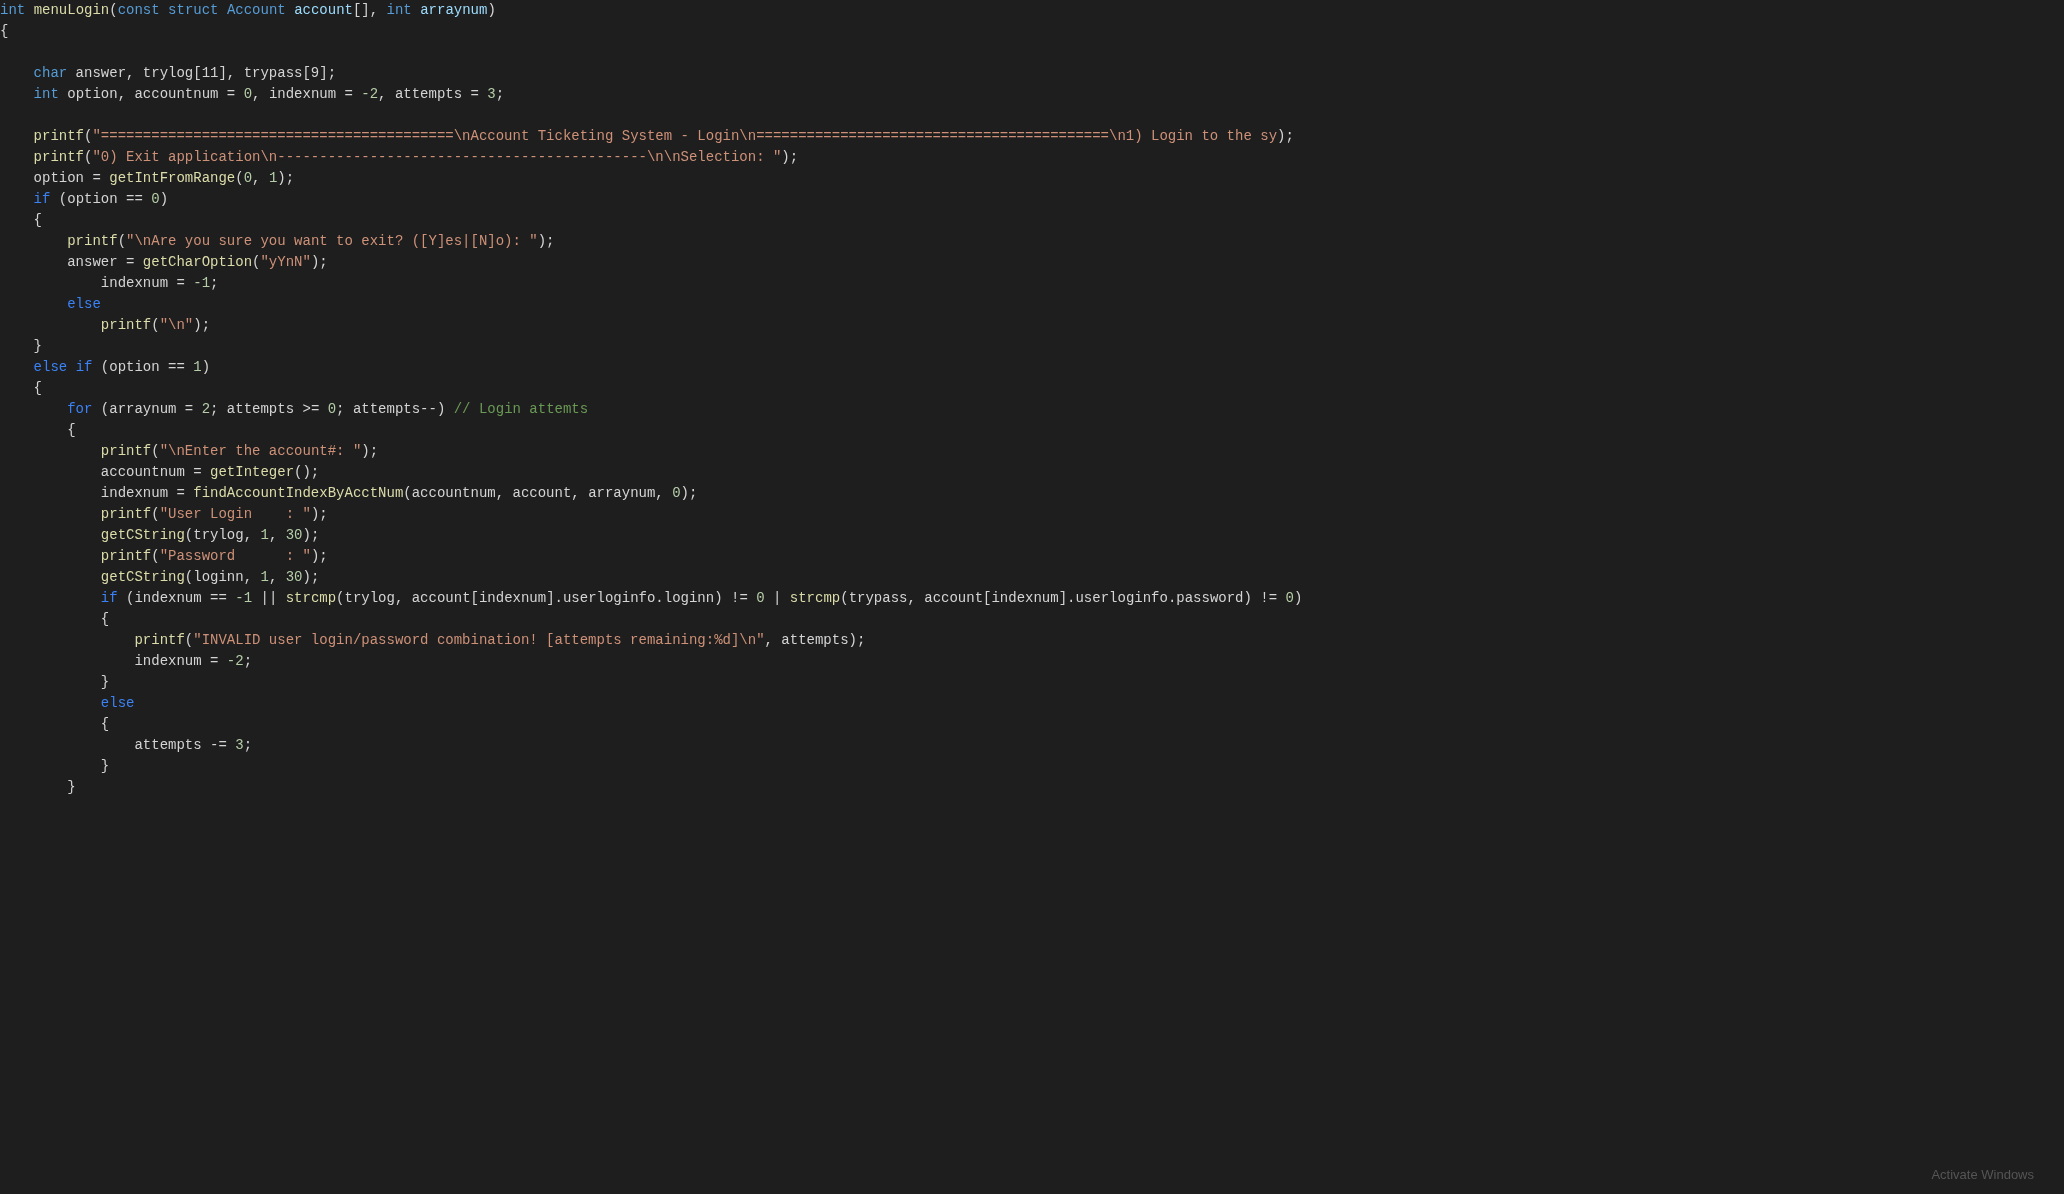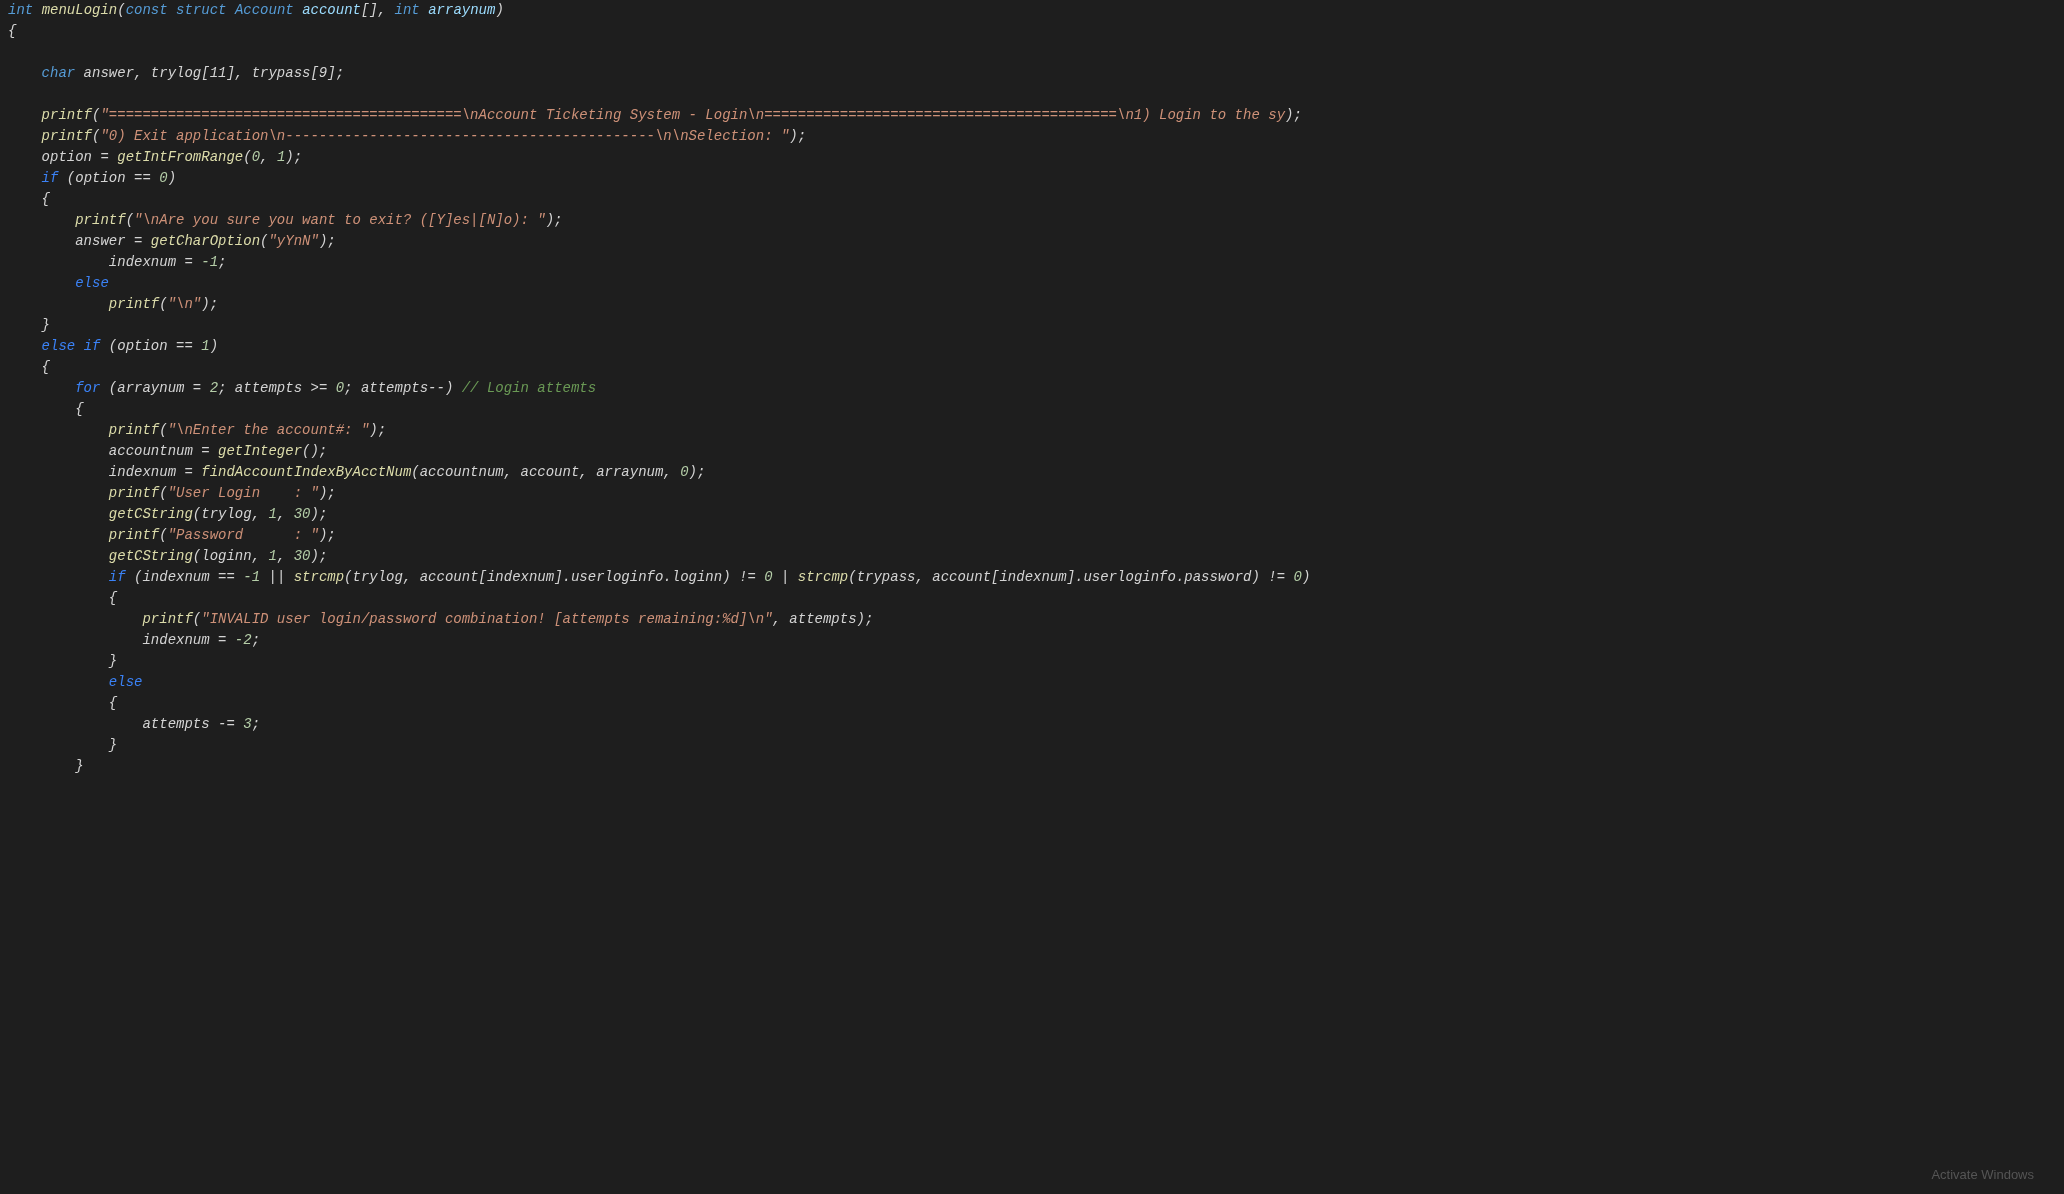--- a/index.html
+++ b/index.html
@@ -30,23 +30,21 @@
 
     .code-line {
       display: flex;
       align-items: baseline;
       min-height: 21px;
       padding-left: 0;
       white-space: pre;
     }
 
     .line-content {
-      padding-left: 8px;
       white-space: pre;
-      font-style: italic;
     }
 
     
     .kw { color: #569cd6; } 
     .kw2 { color: #3b82f6; text-align: center; } 
     .type { color: #569cd6; } 
     .fn { color: #dcdcaa; } 
     .str { color: #ce9178; } 
     .num { color: #b5cea8; } 
     .comment { color: #6a9955; } 
@@ -80,20 +78,23 @@
     </div>
 
     <div class="code-line">
       <span class="line-content"></span>
     </div>
 
     <div class="code-line">
       <span class="line-content">    <span class="kw">char</span><span class="plain"> answer, trylog[11], trypass[9];</span></span>
     </div>
 
+    <div class="code-line">
+      <span class="line-content">    <span class="kw">int</span><span class="plain"> option, accountnum = </span><span class="num">0</span><span class="plain">, indexnum = </span><span class="num">-2</span><span class="plain">, attempts = </span><span class="num">3</span><span class="plain">;</span></span>
+    </div>
 
     <div class="code-line">
       <span class="line-content"></span>
     </div>
 
     <div class="code-line">
       <span class="line-content">    <span class="fn">printf</span><span class="plain">(</span><span class="str">"==========================================\nAccount Ticketing System - Login\n==========================================\n1) Login to the sy</span><span class="plain">);</span></span>
     </div>
 
     <div class="code-line">

